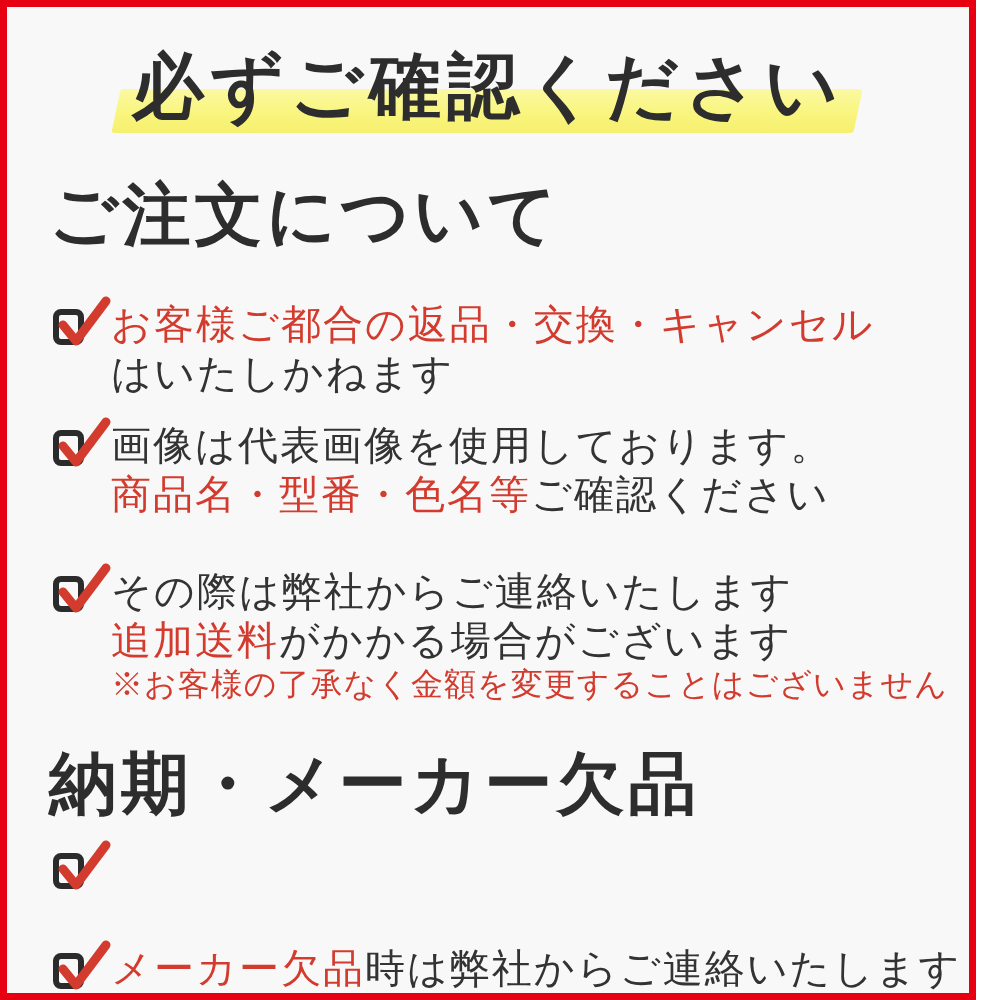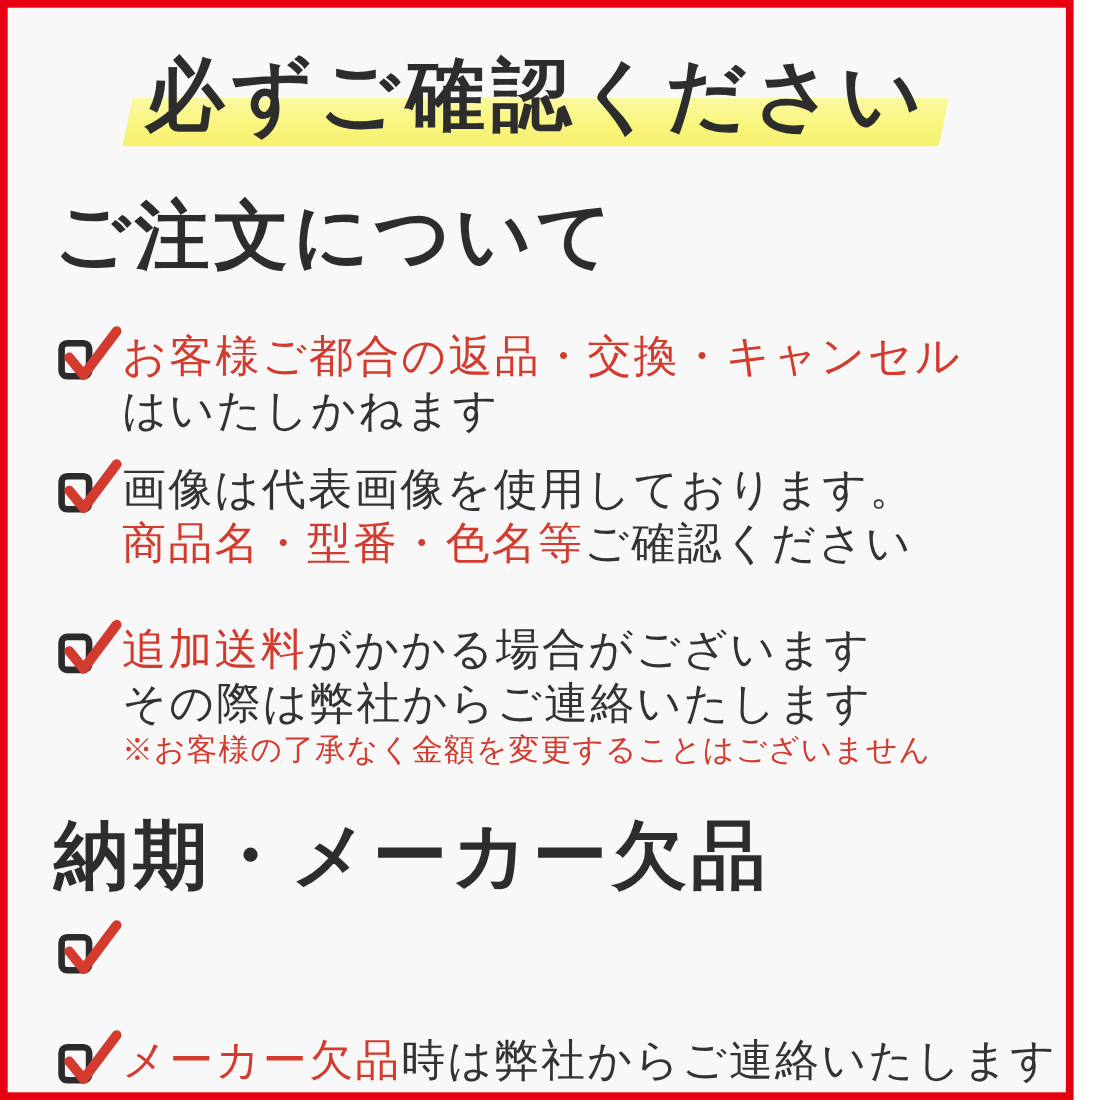--- a/index.html
+++ b/index.html
@@ -51,21 +51,21 @@
   .checkbox .box{
     position:absolute; left:0; top:7px; width:31px; height:36px;
     border:6px solid var(--box-dark); border-radius:8px; background:transparent;
   }
   .checkbox svg{ position:absolute; left:1px; top:-6px; width:56px; height:54px; overflow:visible; }
   .item-text{ font-size:40px; line-height:1.22; letter-spacing:2px; font-weight:500; white-space:nowrap; }
   .item-text p{ margin:0; }
   .seg-dark{ color:var(--text-dark); }
   .seg-red{ color:var(--text-red); }
   .note{
-    font-size:28px; letter-spacing:1px; color:var(--text-red);
+    font-size:32px; letter-spacing:1px; color:var(--text-red);
     margin-top:12px; font-weight:500;
   }
 </style>
 </head>
 <body>
 
 <div class="frame">
 
   <div class="title-row">
     <div class="title-wrap">
@@ -105,24 +105,24 @@
   </div>
 
   <div class="item gap">
     <span class="checkbox">
       <span class="box"></span>
       <svg viewBox="0 0 56 54">
         <path d="M9 29 L22 45 L52 5" fill="none" stroke="#d23b2d" stroke-width="9" stroke-linecap="round" stroke-linejoin="round"></path>
       </svg>
     </span>
     <div class="item-text">
+      <p><span class="seg-dark">その際は弊社からご連絡いたします</span></p>
       <p>
         <span class="seg-red">追加送料</span><span class="seg-dark">がかかる場合がございます</span>
       </p>
-      <p><span class="seg-dark">その際は弊社からご連絡いたします</span></p>
       <p class="note">※お客様の了承なく金額を変更することはございません</p>
     </div>
   </div>
 
   <h2 class="section-heading">納期・メーカー欠品</h2>
 
   <div class="item first">
     <span class="checkbox">
       <span class="box"></span>
       <svg viewBox="0 0 56 54">

